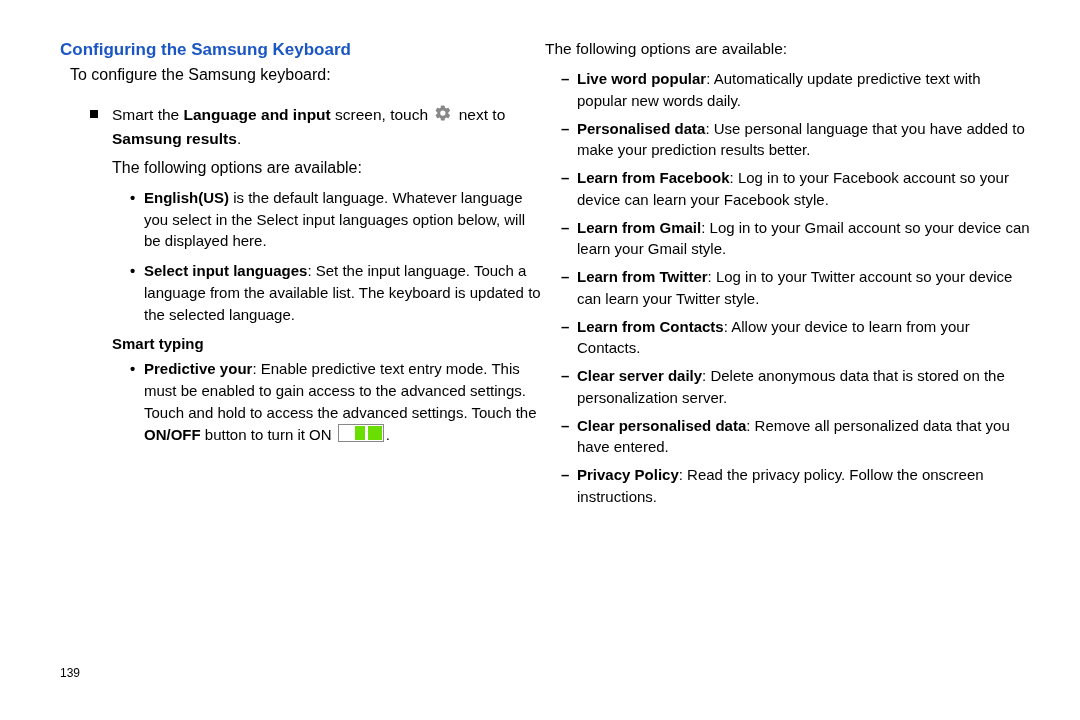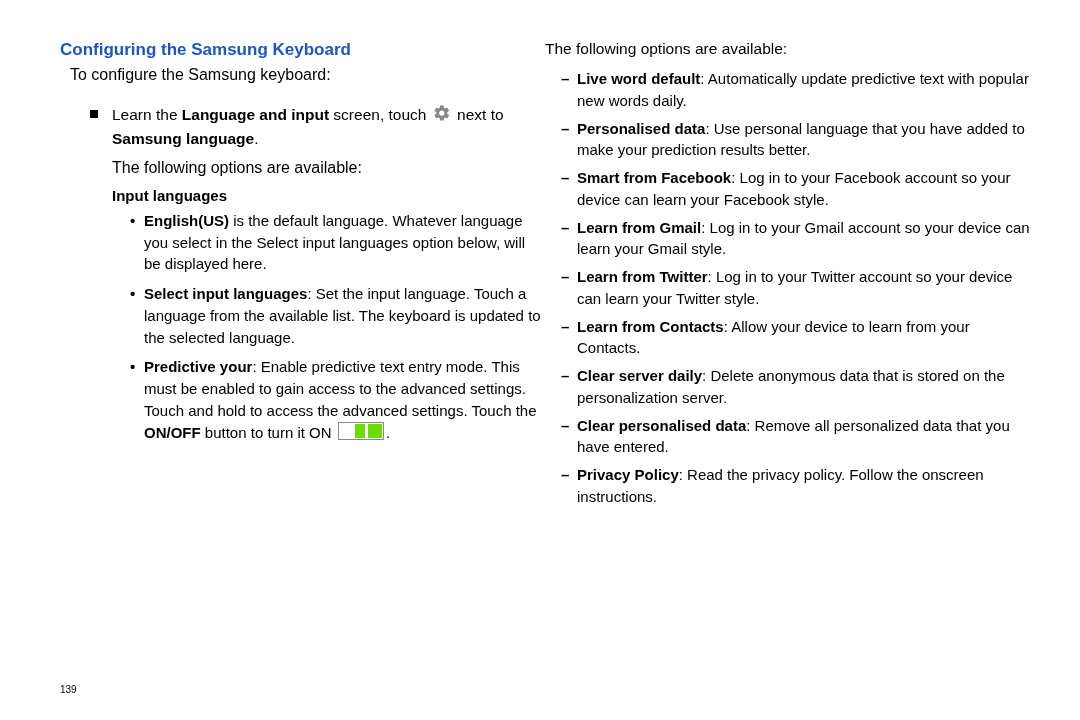--- a/index.html
+++ b/index.html
@@ -97,64 +97,64 @@
     margin: 0 2px;
   }
   .toggle {
     display: inline-block;
     vertical-align: middle;
     margin: 0 2px;
   }
   .page-num {
     position: absolute;
     left: 60px;
-    bottom: 25px;
-    font-size: 10px;
+    bottom: 40px;
+    font-size: 12px;
   }
   .options-avail-right {
     font-size: 15.5px;
     margin-left: 0;
     margin-bottom: 10px;
   }
 </style>
 </head>
 <body>
 
 <div class="page">
 
   <div class="col">
     <div class="section-heading">Configuring the Samsung Keyboard</div>
     <div class="intro">To configure the Samsung keyboard:</div>
 
     <div class="bullet-row">
       <div class="square-bullet"></div>
       <div class="bullet-text">
-        <span>Learn the </span><b>Language and input</b><span> screen, touch </span>
+        <span>Smart the </span><b>Language and input</b><span> screen, touch </span>
         <span class="gear">
           <svg width="18" height="18" viewBox="0 0 24 24">
               <path fill="#888" d="M19.14,12.94a7.14,7.14,0,0,0,.05-.94,7.14,7.14,0,0,0-.05-.94l2.11-1.65a.5.5,0,0,0,.12-.64l-2-3.46a.5.5,0,0,0-.61-.22l-2.49,1a7,7,0,0,0-1.62-.94l-.38-2.65A.5.5,0,0,0,13.77,2H9.77a.5.5,0,0,0-.5.42L8.89,5.07a7,7,0,0,0-1.62.94l-2.49-1a.5.5,0,0,0-.61.22l-2,3.46a.5.5,0,0,0,.12.64L4.4,11.06a7.14,7.14,0,0,0-.05.94,7.14,7.14,0,0,0,.05.94L2.29,14.59a.5.5,0,0,0-.12.64l2,3.46a.5.5,0,0,0,.61.22l2.49-1a7,7,0,0,0,1.62.94l.38,2.65a.5.5,0,0,0,.5.42h4a.5.5,0,0,0,.5-.42l.38-2.65a7,7,0,0,0,1.62-.94l2.49,1a.5.5,0,0,0,.61-.22l2-3.46a.5.5,0,0,0-.12-.64ZM11.77,15.5A3.5,3.5,0,1,1,15.27,12,3.5,3.5,0,0,1,11.77,15.5Z"></path>
             </svg>
         </span>
-        <span> next to </span><b>Samsung language</b><span>.</span>
+        <span> next to </span><b>Samsung results</b><span>.</span>
       </div>
     </div>
 
     <div class="options-avail">The following options are available:</div>
 
-    <div class="subheading">Input languages</div>
 
     <div class="round-item">
       <div class="round-bullet">•</div>
       <div><b>English(US)</b><span> is the default language. Whatever language you select in the Select input languages option below, will be displayed here.</span></div>
     </div>
     <div class="round-item">
       <div class="round-bullet">•</div>
       <div><b>Select input languages</b><span>: Set the input language. Touch a language from the available list. The keyboard is updated to the selected language.</span></div>
     </div>
 
+    <div class="subheading">Smart typing</div>
 
     <div class="round-item">
       <div class="round-bullet">•</div>
       <div>
         <b>Predictive your</b><span>: Enable predictive text entry mode. This must be enabled to gain access to the advanced settings. Touch and hold to access the advanced settings. Touch the </span><b>ON/OFF</b><span> button to turn it ON </span>
         <span class="toggle">
           <svg width="46" height="18" viewBox="0 0 46 18">
             <rect x="0.5" y="0.5" width="45" height="17" fill="#fff" stroke="#888"></rect>
             <rect x="17" y="2" width="27" height="14" fill="#6ade00"></rect>
             <rect x="27" y="2" width="3" height="14" fill="#fff"></rect>
@@ -162,29 +162,29 @@
         </span><span>.</span>
       </div>
     </div>
   </div>
 
   <div class="col">
     <div class="options-avail-right">The following options are available:</div>
 
     <div class="dash-item">
         <div class="dash-mark">–</div>
-        <div><b>Live word default</b><span>: Automatically update predictive text with popular new words daily.</span></div>
+        <div><b>Live word popular</b><span>: Automatically update predictive text with popular new words daily.</span></div>
       </div>
     <div class="dash-item">
         <div class="dash-mark">–</div>
         <div><b>Personalised data</b><span>: Use personal language that you have added to make your prediction results better.</span></div>
       </div>
     <div class="dash-item">
         <div class="dash-mark">–</div>
-        <div><b>Smart from Facebook</b><span>: Log in to your Facebook account so your device can learn your Facebook style.</span></div>
+        <div><b>Learn from Facebook</b><span>: Log in to your Facebook account so your device can learn your Facebook style.</span></div>
       </div>
     <div class="dash-item">
         <div class="dash-mark">–</div>
         <div><b>Learn from Gmail</b><span>: Log in to your Gmail account so your device can learn your Gmail style.</span></div>
       </div>
     <div class="dash-item">
         <div class="dash-mark">–</div>
         <div><b>Learn from Twitter</b><span>: Log in to your Twitter account so your device can learn your Twitter style.</span></div>
       </div>
     <div class="dash-item">

